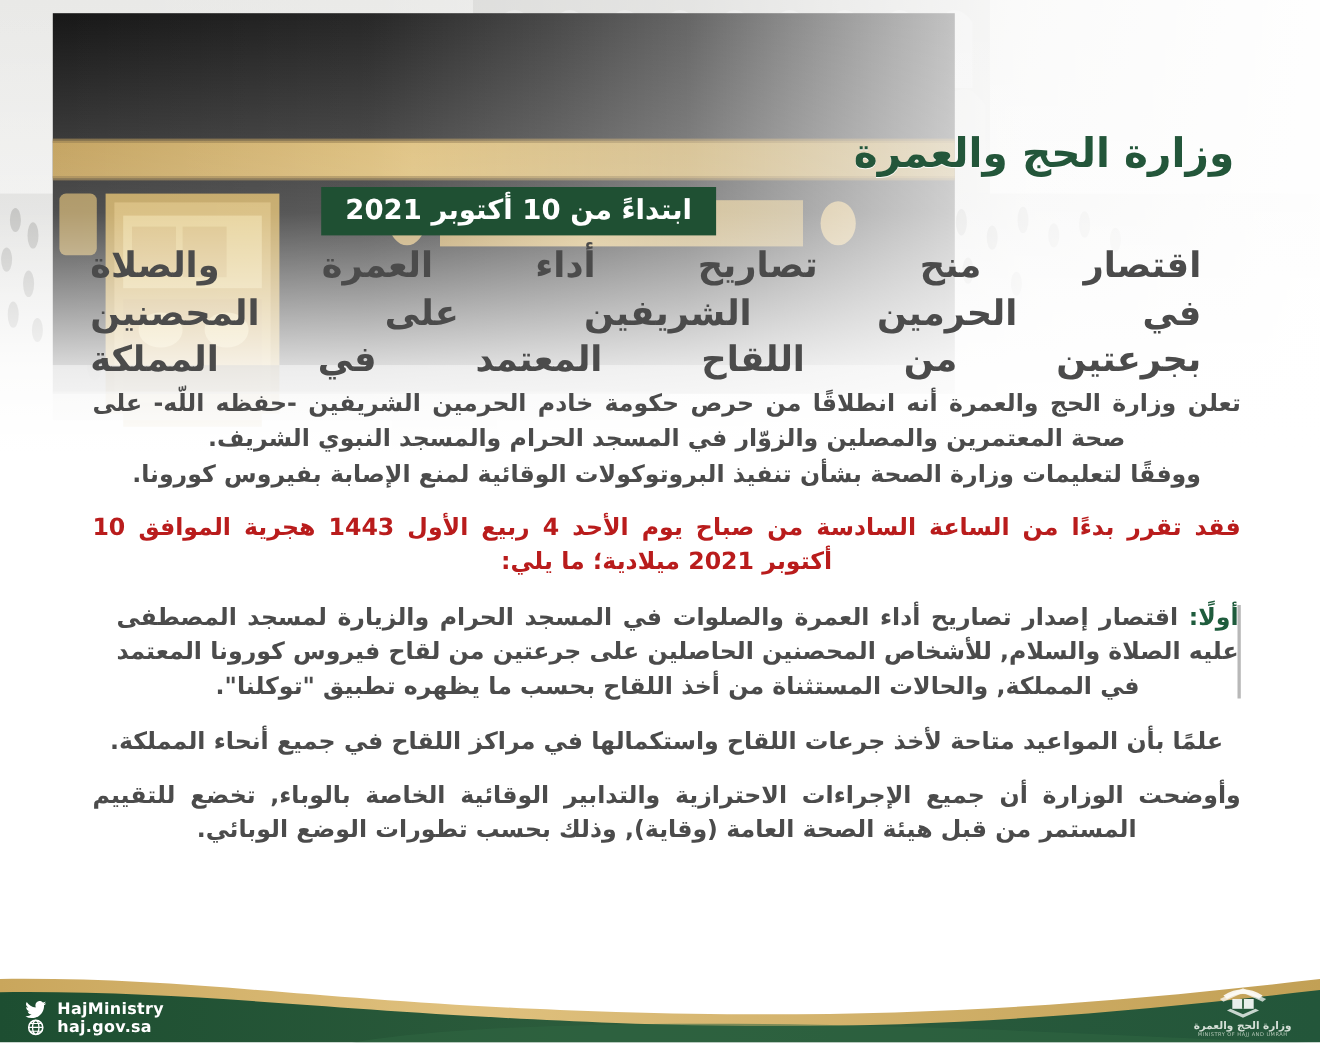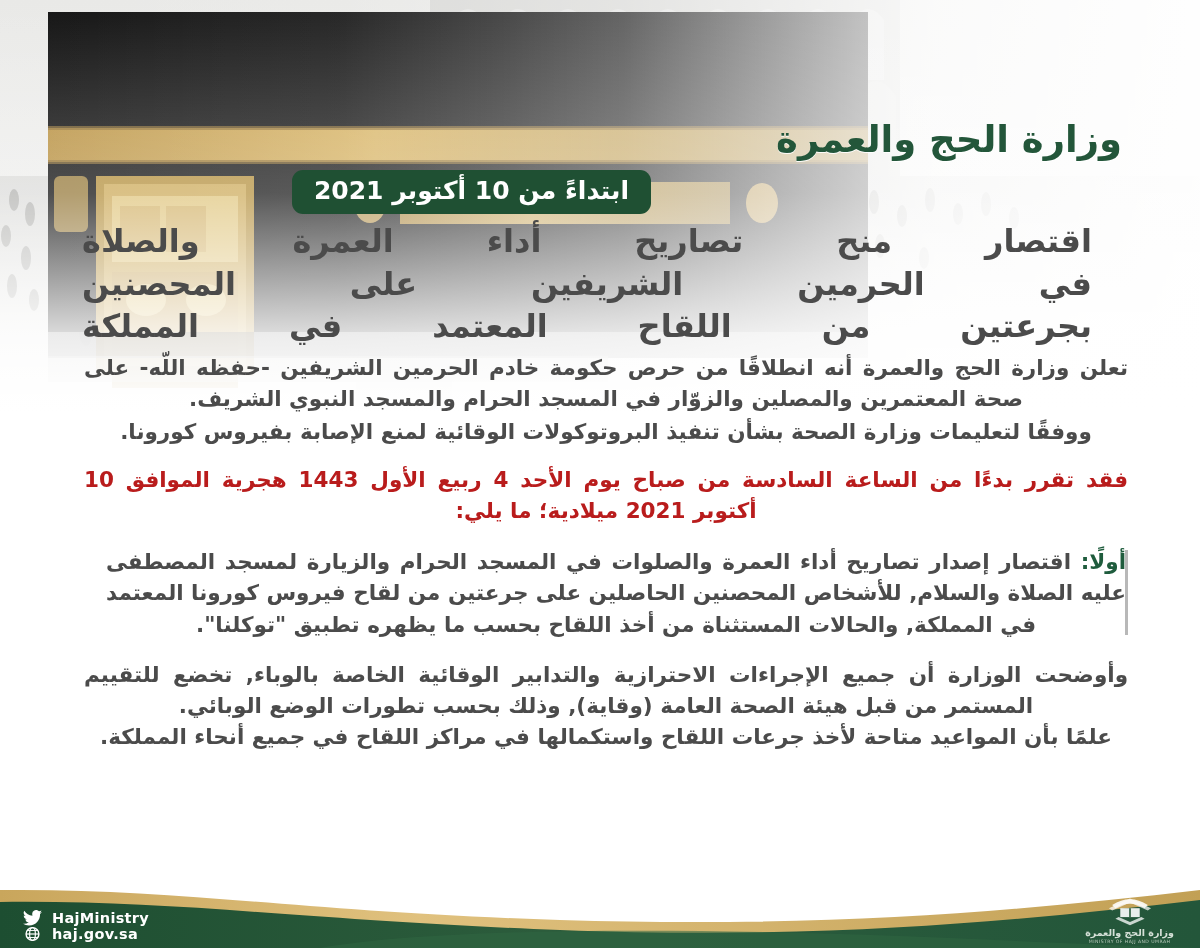--- a/index.html
+++ b/index.html
@@ -66,21 +66,20 @@
     position: absolute;
     right: 549px;
     top: 170px;
     background: #1f5033;
     color: #ffffff;
     font-size: 25px;
     font-weight: bold;
     padding: 7px 22px 9px 22px;
     white-space: nowrap;
     line-height: 1.1;
-    border-radius: 11px;
   }
 
   .headline {
     position: absolute;
     right: 108px;
     top: 220px;
     width: 1010px;
     text-align: justify;
     text-align-last: justify;
     font-size: 32px;
@@ -360,23 +359,23 @@
 
     <p class="para para-intro2">ووفقًا لتعليمات وزارة الصحة بشأن تنفيذ البروتوكولات الوقائية لمنع الإصابة بفيروس كورونا.</p>
 
     <p class="para para-green">فقد تقرر بدءًا من الساعة السادسة من صباح يوم الأحد 4 ربيع الأول 1443 هجرية الموافق 10 أكتوبر 2021 ميلادية؛ ما يلي:</p>
 
     <div class="list-item">
       <span class="order-label">أولًا:</span><span> اقتصار إصدار تصاريح أداء العمرة والصلوات في المسجد الحرام والزيارة لمسجد المصطفى عليه الصلاة والسلام, للأشخاص المحصنين الحاصلين على جرعتين من لقاح فيروس كورونا المعتمد في المملكة, والحالات المستثناة من أخذ اللقاح بحسب ما يظهره تطبيق "توكلنا".</span>
     </div>
 
 
+    <p class="para para-note">علمًا بأن المواعيد متاحة لأخذ جرعات اللقاح واستكمالها في مراكز اللقاح في جميع أنحاء المملكة.</p>
+
     <p class="para">وأوضحت الوزارة أن جميع الإجراءات الاحترازية والتدابير الوقائية الخاصة بالوباء, تخضع للتقييم المستمر من قبل هيئة الصحة العامة (وقاية), وذلك بحسب تطورات الوضع الوبائي.</p>
-
-    <p class="para para-note">علمًا بأن المواعيد متاحة لأخذ جرعات اللقاح واستكمالها في مراكز اللقاح في جميع أنحاء المملكة.</p>
   </div>
 
   <div class="footer">
     <svg viewBox="0 0 1200 62" preserveAspectRatio="none" aria-hidden="true">
       <defs>
         <linearGradient id="footGreen" x1="0" y1="0" x2="1" y2="0">
           <stop offset="0%" stop-color="#1d4e31"></stop>
           <stop offset="45%" stop-color="#2c5c3c"></stop>
           <stop offset="100%" stop-color="#23563a"></stop>
         </linearGradient>

